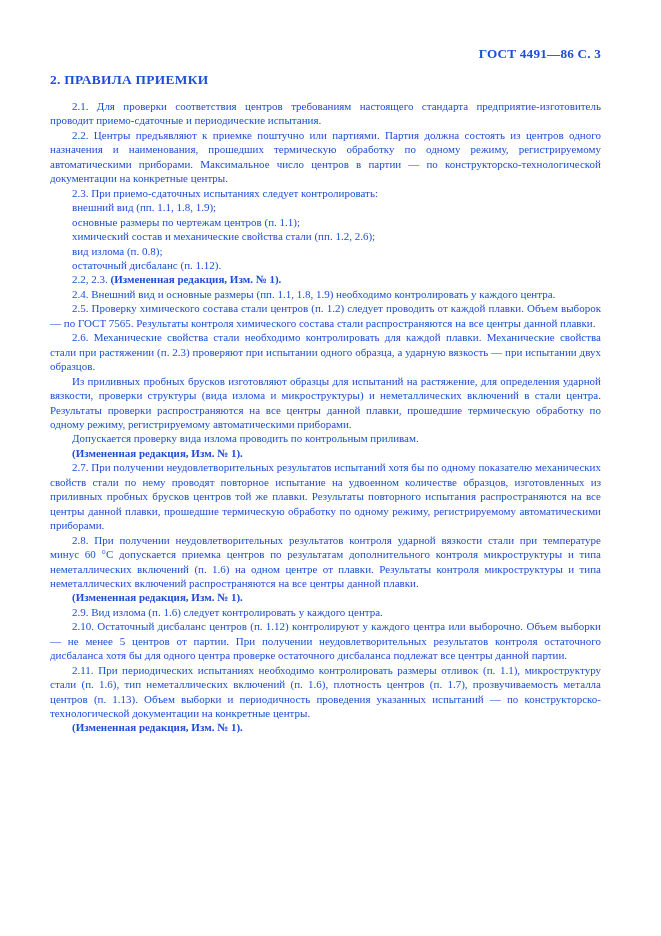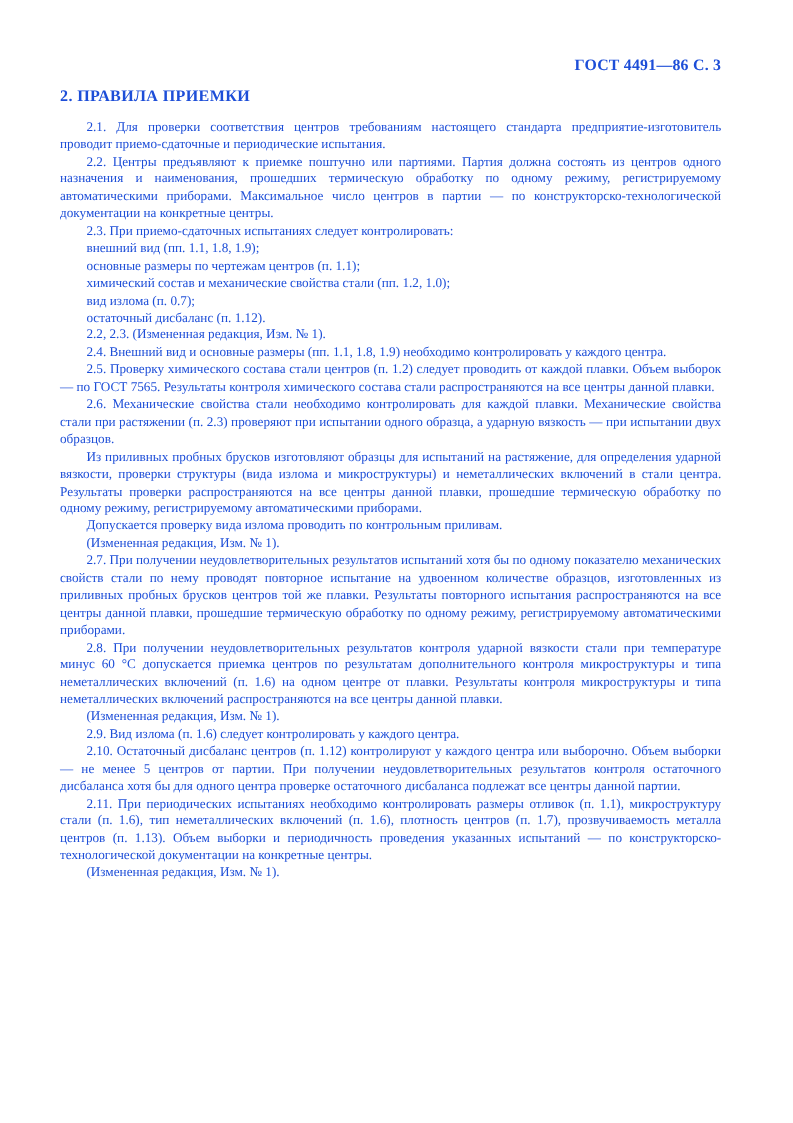--- a/index.html
+++ b/index.html
@@ -45,37 +45,37 @@
   }
   .para {
     margin: 0;
     padding: 0;
     text-align: justify;
     text-indent: 22px;
     font-size: 11px;
     line-height: 14.45px;
   }
   .para .b {
-    font-weight: normal;
+    font-weight: bold;
   }
 </style>
 </head>
 <body>
 
 <div class="page">
   <div class="header-line">ГОСТ 4491—86 С. 3</div>
   <div class="section-title">2. ПРАВИЛА ПРИЕМКИ</div>
   <div class="content">
       <p class="para"><span>2.1. Для проверки соответствия центров требованиям настоящего стандарта предприятие-изготовитель проводит приемо-сдаточные и периодические испытания.</span></p>
       <p class="para"><span>2.2. Центры предъявляют к приемке поштучно или партиями. Партия должна состоять из центров одного назначения и наименования, прошедших термическую обработку по одному режиму, регистрируемому автоматическими приборами. Максимальное число центров в партии — по конструкторско-технологической документации на конкретные центры.</span></p>
       <p class="para"><span>2.3. При приемо-сдаточных испытаниях следует контролировать:</span></p>
       <p class="para"><span>внешний вид (пп. 1.1, 1.8, 1.9);</span></p>
       <p class="para"><span>основные размеры по чертежам центров (п. 1.1);</span></p>
-      <p class="para"><span>химический состав и механические свойства стали (пп. 1.2, 1.0);</span></p>
-      <p class="para"><span>вид излома (п. 0.7);</span></p>
+      <p class="para"><span>химический состав и механические свойства стали (пп. 1.2, 2.6);</span></p>
+      <p class="para"><span>вид излома (п. 0.8);</span></p>
       <p class="para"><span>остаточный дисбаланс (п. 1.12).</span></p>
       <p class="para"><span>2.2, 2.3. </span><span class="b">(Измененная редакция, Изм. № 1).</span></p>
       <p class="para"><span>2.4. Внешний вид и основные размеры (пп. 1.1, 1.8, 1.9) необходимо контролировать у каждого центра.</span></p>
       <p class="para"><span>2.5. Проверку химического состава стали центров (п. 1.2) следует проводить от каждой плавки. Объем выборок — по ГОСТ 7565. Результаты контроля химического состава стали распространяются на все центры данной плавки.</span></p>
       <p class="para"><span>2.6. Механические свойства стали необходимо контролировать для каждой плавки. Механические свойства стали при растяжении (п. 2.3) проверяют при испытании одного образца, а ударную вязкость — при испытании двух образцов.</span></p>
       <p class="para"><span>Из приливных пробных брусков изготовляют образцы для испытаний на растяжение, для определения ударной вязкости, проверки структуры (вида излома и микроструктуры) и неметаллических включений в стали центра. Результаты проверки распространяются на все центры данной плавки, прошедшие термическую обработку по одному режиму, регистрируемому автоматическими приборами.</span></p>
       <p class="para"><span>Допускается проверку вида излома проводить по контрольным приливам.</span></p>
       <p class="para"><span class="b">(Измененная редакция, Изм. № 1).</span></p>
       <p class="para"><span>2.7. При получении неудовлетворительных результатов испытаний хотя бы по одному показателю механических свойств стали по нему проводят повторное испытание на удвоенном количестве образцов, изготовленных из приливных пробных брусков центров той же плавки. Результаты повторного испытания распространяются на все центры данной плавки, прошедшие термическую обработку по одному режиму, регистрируемому автоматическими приборами.</span></p>
       <p class="para"><span>2.8. При получении неудовлетворительных результатов контроля ударной вязкости стали при температуре минус 60 °С допускается приемка центров по результатам дополнительного контроля микроструктуры и типа неметаллических включений (п. 1.6) на одном центре от плавки. Результаты контроля микроструктуры и типа неметаллических включений распространяются на все центры данной плавки.</span></p>

